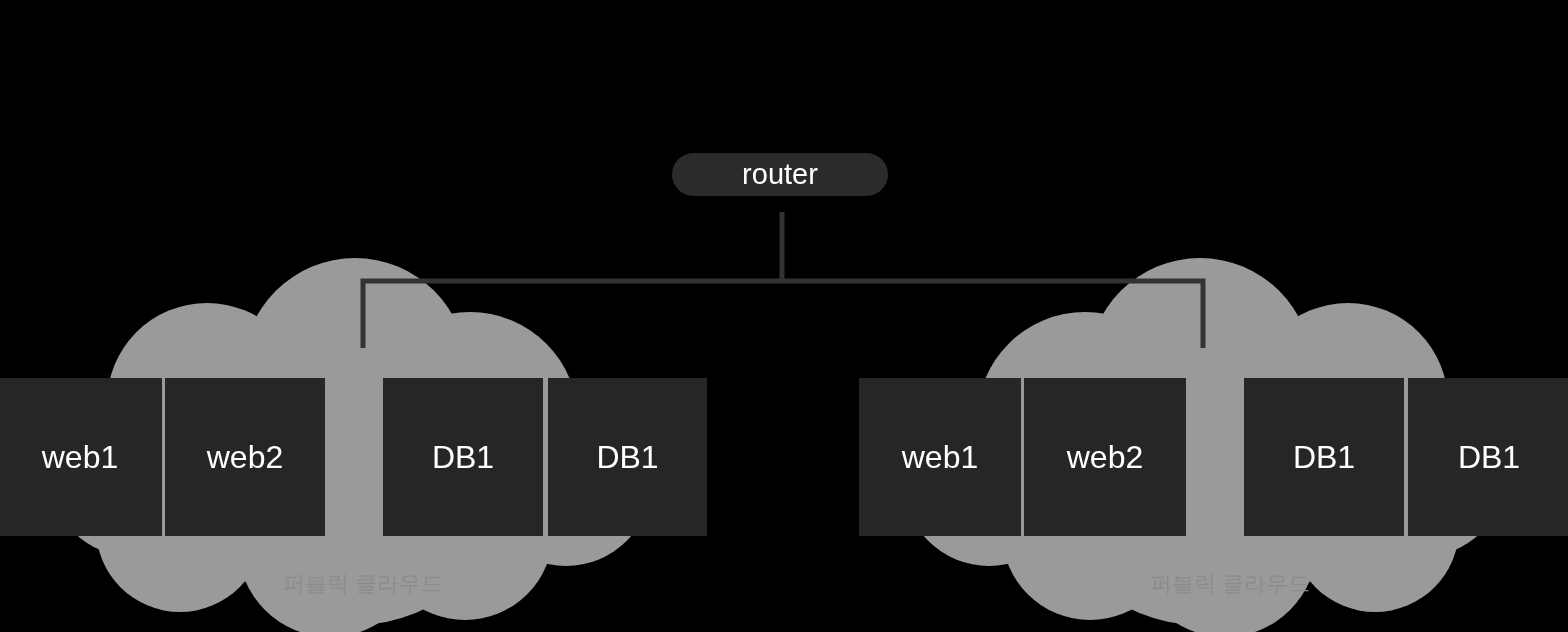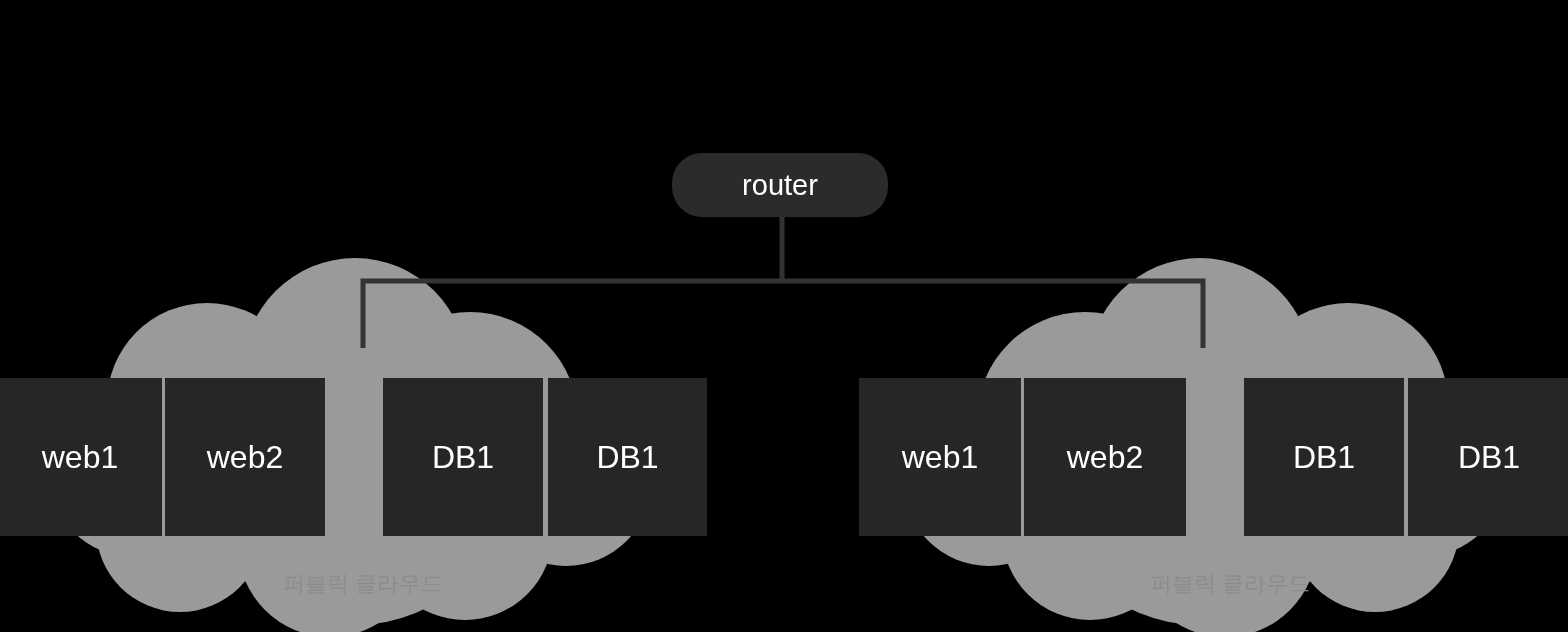--- a/index.html
+++ b/index.html
@@ -34,21 +34,21 @@
   .cloud-label-text {
     fill: #8c8c8c;
     font-size: 22px;
     font-family: "Liberation Sans", "DejaVu Sans", sans-serif;
   }
   .router-pill {
     position: absolute;
     left: 672px;
     top: 153px;
     width: 216px;
-    height: 64px;
+    height: 43px;
     border-radius: 30px;
     background: #2b2b2b;
     color: #ffffff;
     font-size: 29px;
     display: flex;
     align-items: center;
     justify-content: center;
   }
   .node-box {
     position: absolute;

